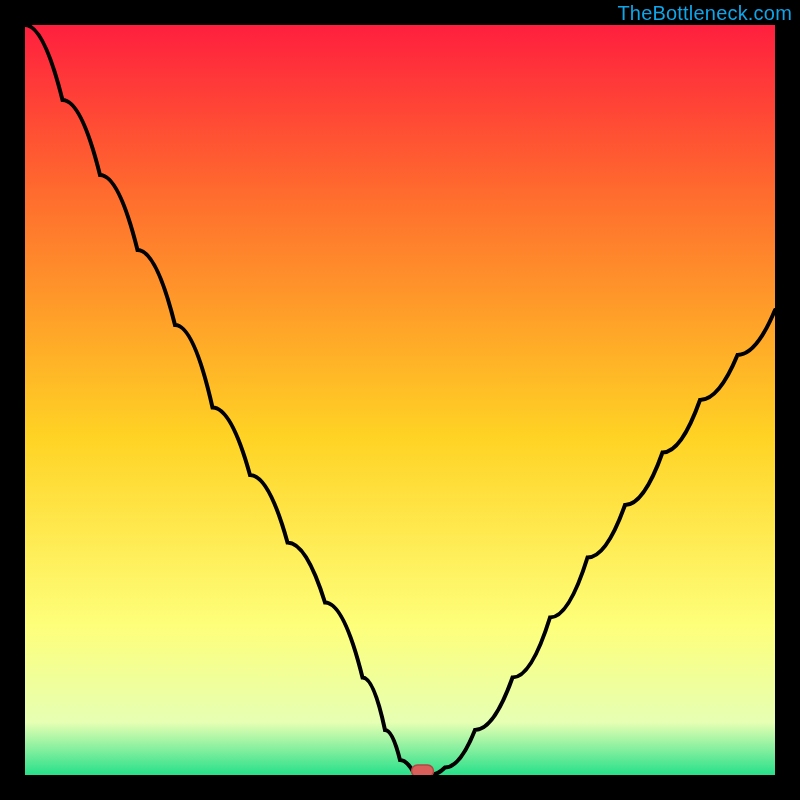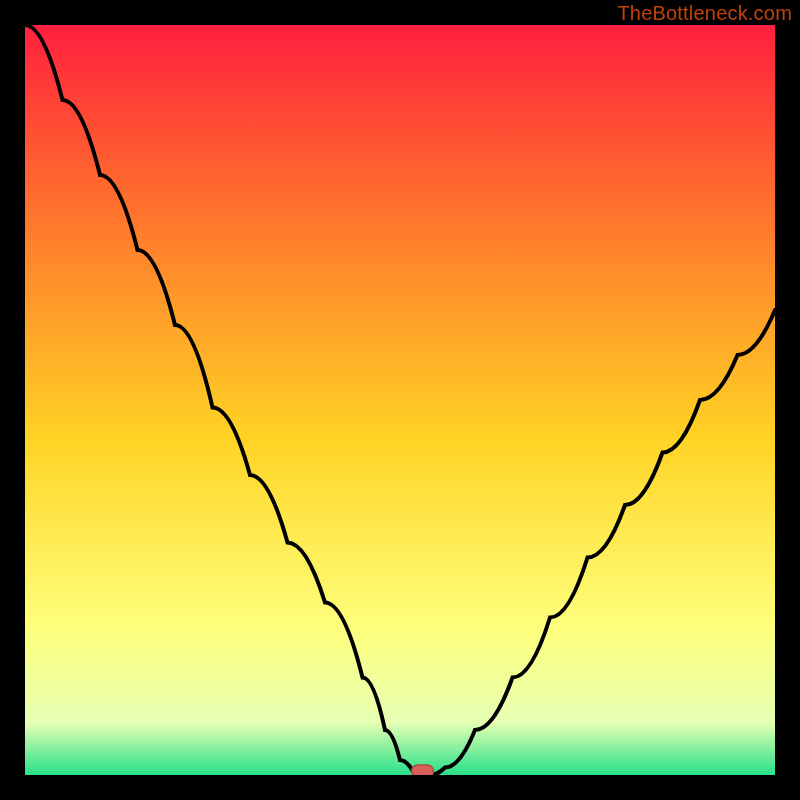--- a/index.html
+++ b/index.html
@@ -14,21 +14,21 @@
   .frame {
     position: relative;
     width: 800px;
     height: 800px;
     background: #000;
   }
   .watermark {
     position: absolute;
     top: 2px;
     right: 8px;
-    color: #c2410c;
+    color: #0ea5e9;
     font-size: 20px;
     font-weight: 500;
     letter-spacing: 0.2px;
     z-index: 5;
   }
   .plot {
     position: absolute;
     left: 25px;
     top: 25px;
     width: 750px;

